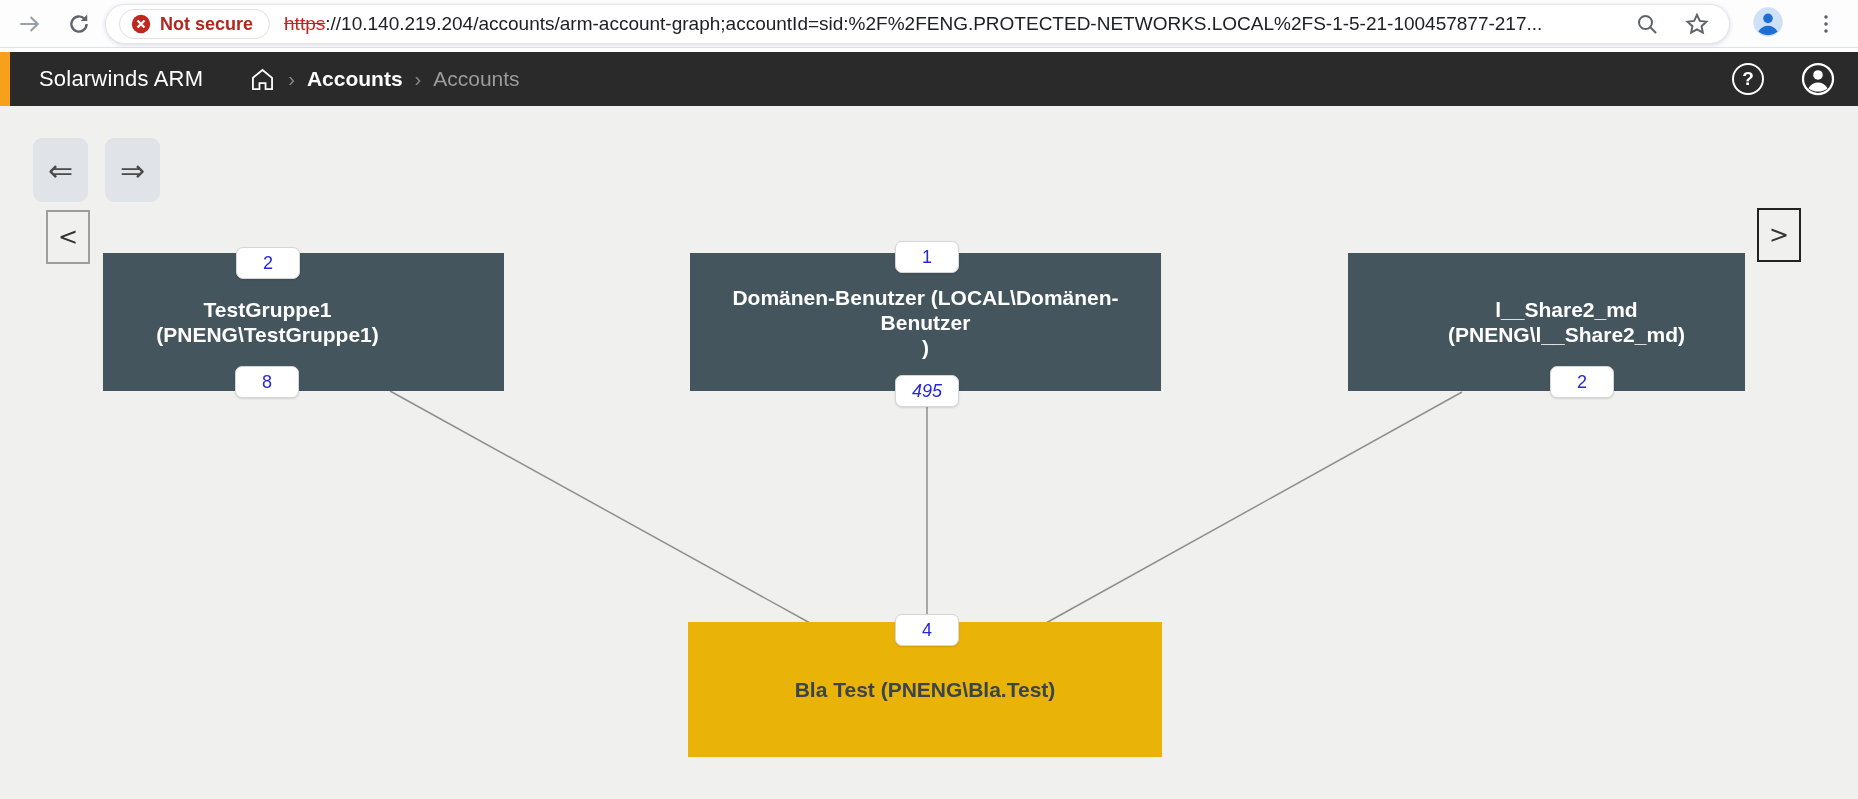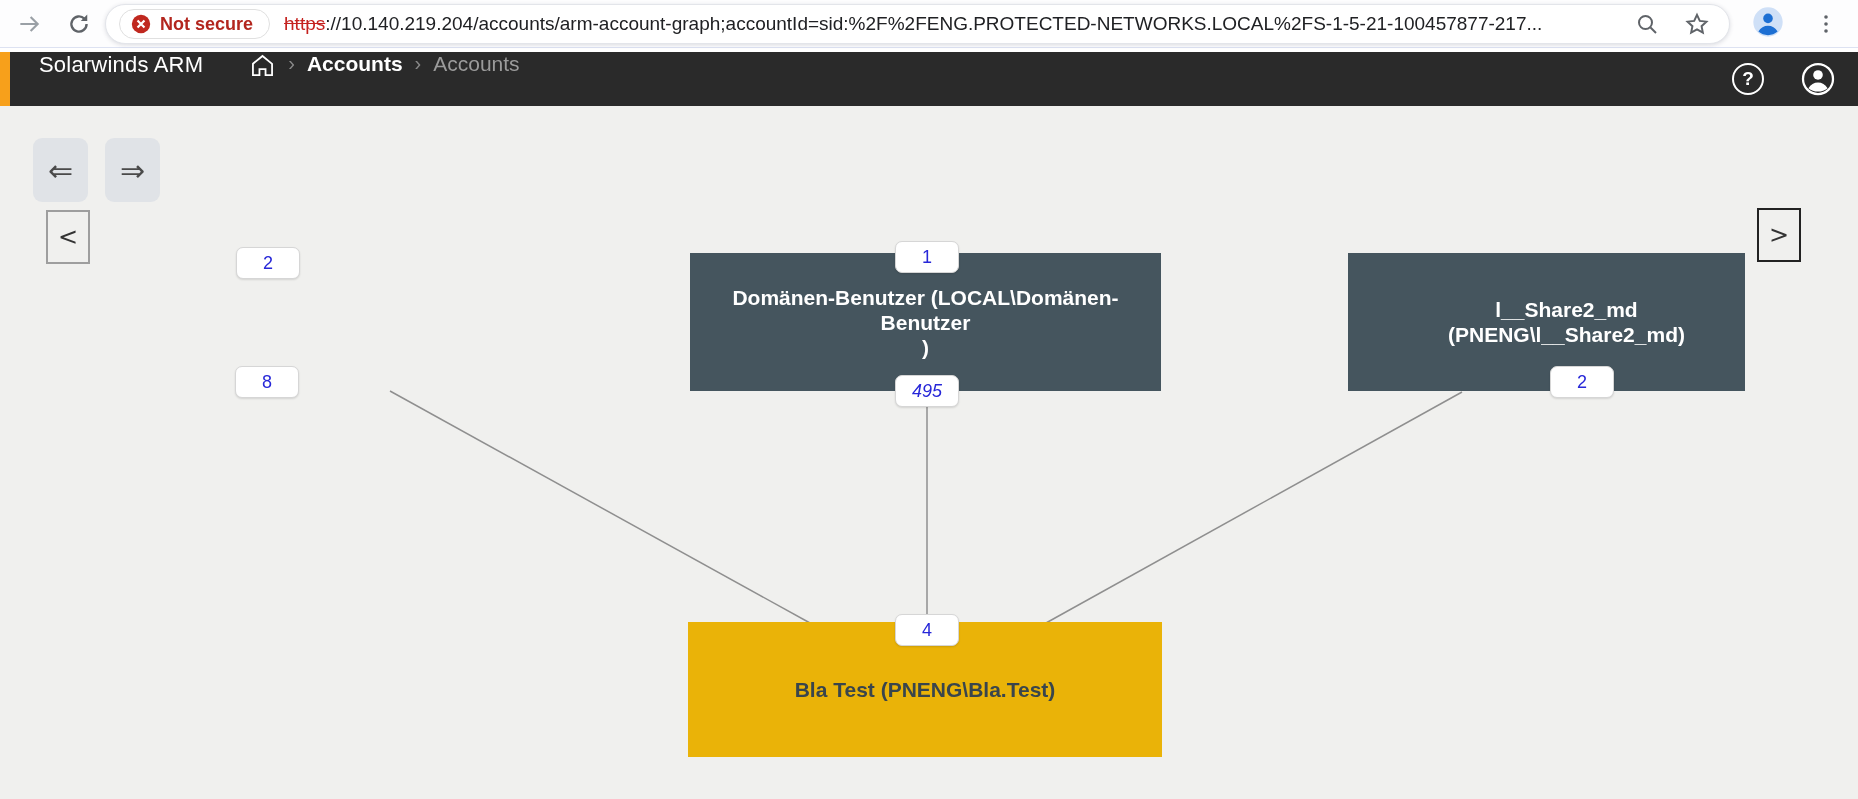--- a/index.html
+++ b/index.html
@@ -9,21 +9,21 @@
   
   .browser-bar { position:absolute; top:0; left:0; width:1858px; height:48px; background:#fdfdfe; border-bottom:1px solid #dde2f2; }
   .tb-icon { position:absolute; top:8px; width:32px; height:32px; display:flex; align-items:center; justify-content:center; border-radius:50%; cursor:pointer; }
   .omnibox { position:absolute; left:105px; top:4px; width:1625px; height:40px; background:#ffffff; border:1px solid #e3e5ea; border-radius:21px; box-shadow:0 1px 4px rgba(60,64,90,.18); display:flex; align-items:center; }
   .sec-chip { display:flex; align-items:center; gap:8px; margin-left:13px; height:30px; padding:0 16px 0 10px; border:1px solid #e0e0e0; border-radius:15px; background:#fff; cursor:pointer; }
   .sec-chip span { color:#b3261e; font-size:18px; font-weight:700; }
   .url-text { margin-left:14px; font-size:19px; color:#202124; white-space:nowrap; overflow:hidden; }
   .url-text .scheme { color:#c5221f; text-decoration:line-through; }
 
   
-  .app-header { position:absolute; top:52px; left:0; width:1858px; height:54px; background:#2a2a2a; display:flex; align-items:flex-start; }
+  .app-header { position:absolute; top:52px; left:0; width:1858px; height:54px; background:#2a2a2a; display:flex; align-items:center; }
   .orange-stripe { position:absolute; left:0; top:0; width:10px; height:54px; background:#f7a01b; }
   .app-title { color:#ffffff; font-size:22px; font-weight:500; margin-left:39px; letter-spacing:.2px; }
   .crumb-sep { color:#8a8a8a; font-size:20px; margin:0 12px; }
   .crumb-current { color:#ffffff; font-size:21px; font-weight:600; cursor:pointer; }
   .crumb-muted { color:#9b9b9b; font-size:21px; }
   .hdr-right { position:absolute; right:22px; top:0; height:54px; display:flex; align-items:center; gap:36px; }
   .help-ring { width:32px; height:32px; border:2px solid #fff; border-radius:50%; color:#fff; font-size:19px; font-weight:600; display:flex; align-items:center; justify-content:center; cursor:pointer; }
 
   
   .content { position:absolute; top:106px; left:0; width:1858px; height:693px; background:#f0f0ee; }
@@ -132,20 +132,23 @@
         <span>⇒</span>
       </button>
 
     <button class="panbtn" style="left:46px; top:104px; border:2px solid #9e9e9e;">
         <span>&lt;</span>
       </button>
     <button class="panbtn" style="left:1757px; top:102px; border:2px solid #222;">
         <span>&gt;</span>
       </button>
 
+    <div class="node node-dark" style="left:103px; top:147px; width:401px; padding-right:72px;">
+      <span>TestGruppe1 (PNENG\TestGruppe1)</span>
+    </div>
     <div class="badge" style="left:268px; top:141px;">2</div>
     <div class="badge" style="left:267px; top:260px;">8</div>
 
     <div class="node node-dark" style="left:690px; top:147px; width:471px;">
       <span>Domänen-Benutzer (LOCAL\Domänen-Benutzer</span>
       <span>)</span>
     </div>
     <div class="badge" style="left:927px; top:135px;">1</div>
     <div class="badge" style="left:927px; top:269px;font-style:italic;">495</div>
 

